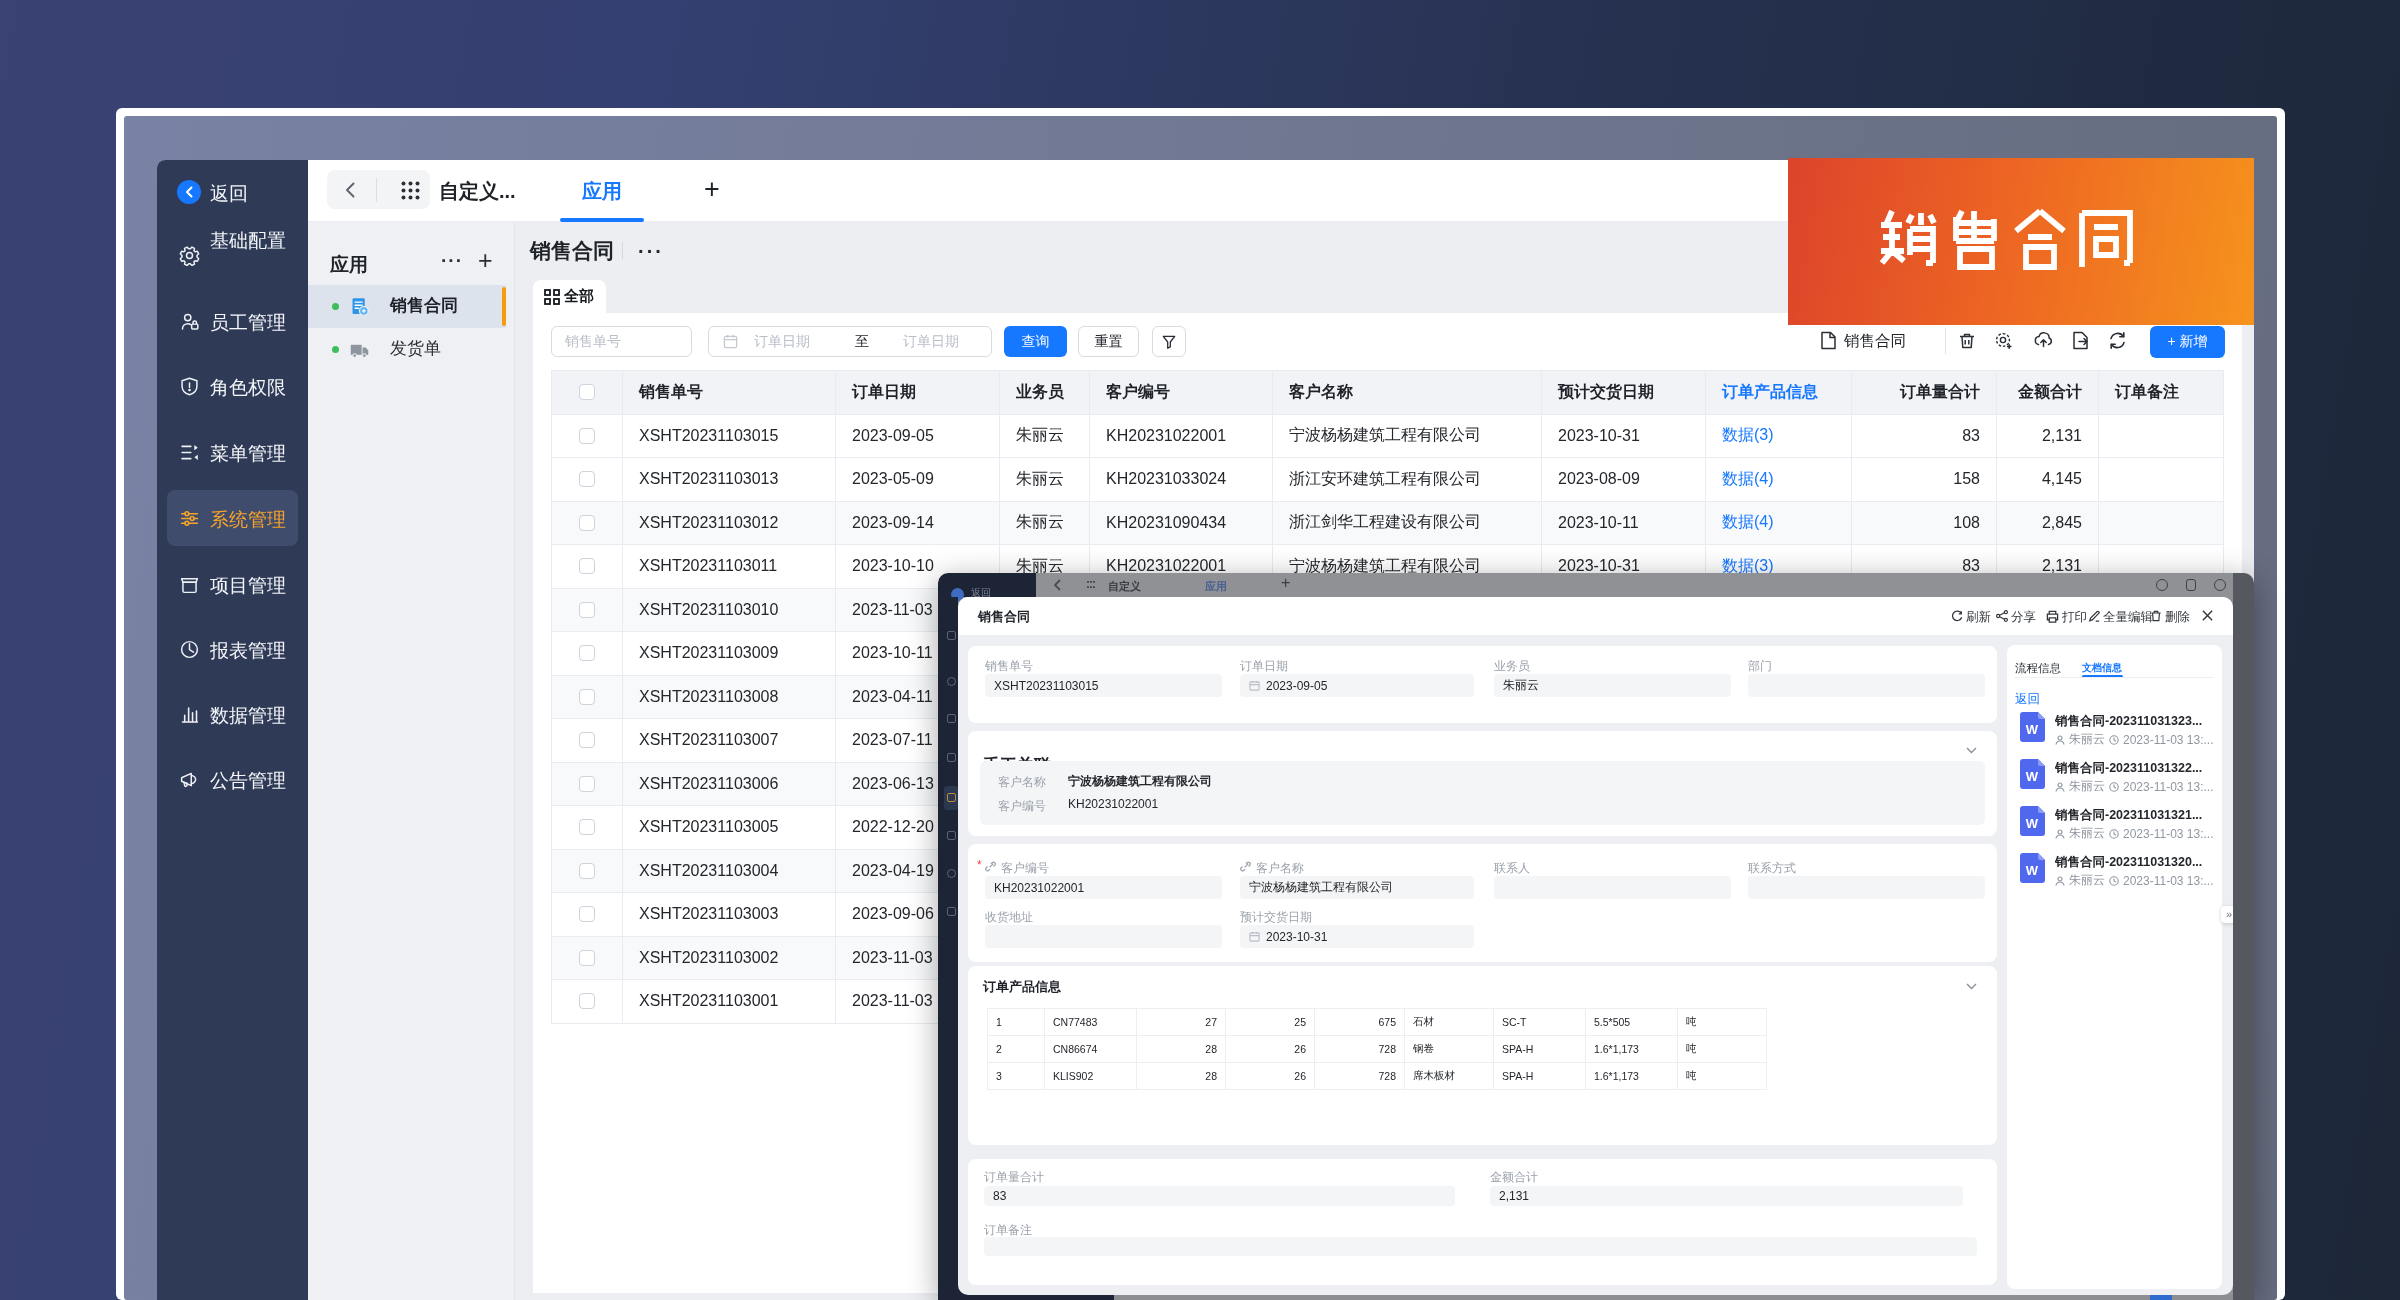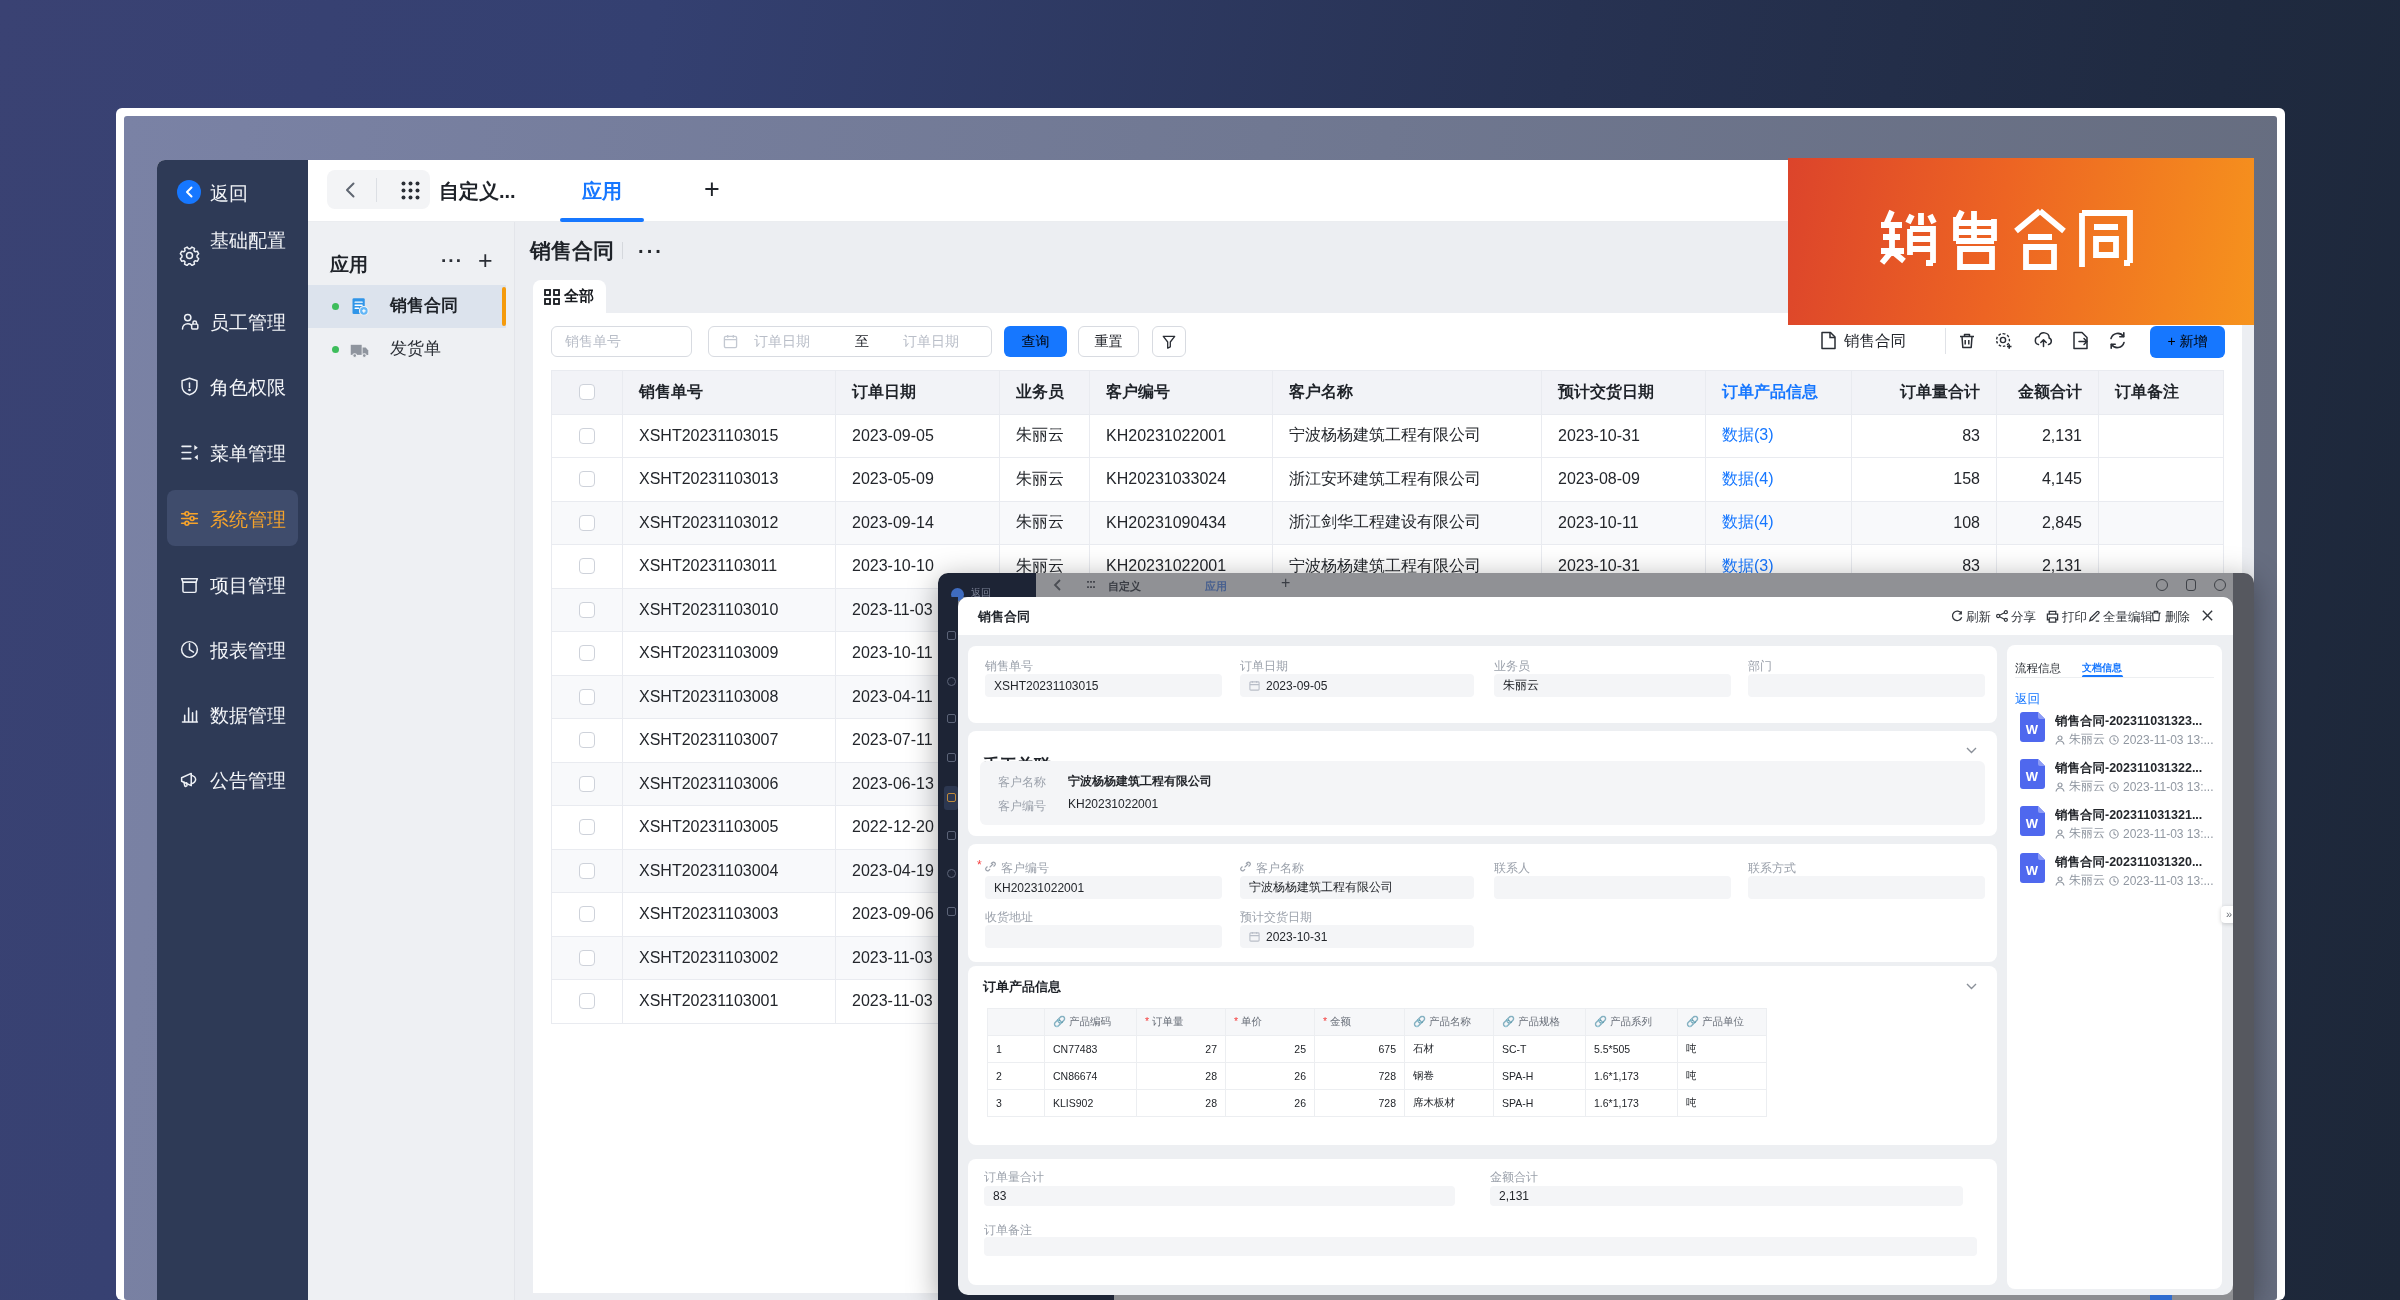--- a/index.html
+++ b/index.html
@@ -16,21 +16,21 @@
 .sel-pill{left:10px;top:330px;width:131px;height:56px;background:#3f4c6c;border-radius:8px;}
 .sheet{left:376px;top:153px;width:1709px;height:980px;background:#fff;}
 table.grid{border-collapse:collapse;table-layout:fixed;width:1672px;background:#fff;}
 table.grid th,table.grid td{border:1px solid #e9ebf0;font-size:16px;color:#23262b;padding:0 16px;height:43.5px;overflow:hidden;white-space:nowrap;font-weight:normal;text-align:left;}
 table.grid th{background:#f2f3f7;font-weight:bold;color:#1f2329;height:43.5px;}
 table.grid tr.z td{background:#f8f9fb;}
 table.grid td.num,table.grid th.num{text-align:right;}
 .blue, table.grid th.blue, table.grid td.blue{color:#1677ff;}
 .cbx{width:16px;height:16px;border:1.5px solid #ced2da;border-radius:4px;background:#fff;margin:0 auto;}
 .btn{display:flex;align-items:center;justify-content:center;font-size:14px;border-radius:6px;}
-.btn-blue{background:#1677ff;color:#000000;}
+.btn-blue{background:#1677ff;color:#ffffff;}
 .btn-plain{background:#fff;border:1px solid #d8dbe1;color:#23262c;}
 .inp{background:#fff;border:1px solid #d8dbe1;border-radius:6px;color:#b9bec8;font-size:14px;display:flex;align-items:center;}
 .banner{left:1788px;top:158px;width:466px;height:167px;background:linear-gradient(100deg,#dc442b 0%,#ed6423 45%,#f6931d 100%);z-index:40;display:flex;align-items:center;justify-content:center;}
 .overlay{left:938px;top:573px;width:1316px;height:727px;background:#909195;border-radius:10px 10px 0 0;z-index:30;overflow:hidden;box-shadow:0 6px 30px rgba(0,0,0,.35);}
 .modal{left:20px;top:24px;width:1275px;height:698px;background:#edeff2;border-radius:10px;overflow:hidden;}
 .mcard{background:#fff;border-radius:8px;}
 .mlabel{font-size:12px;color:#9ba1ab;white-space:nowrap;}
 .minput{background:#f4f5f7;border-radius:4px;font-size:12px;color:#23262b;display:flex;align-items:center;padding:0 9px;height:23px;white-space:nowrap;}
 .mtbl{border-collapse:collapse;table-layout:fixed;background:#fff;}
 .mtbl th,.mtbl td{border:1px solid #eceef1;font-size:10.5px;font-weight:normal;color:#23262b;padding:0 8px;height:27px;white-space:nowrap;overflow:hidden;text-align:left;}
@@ -652,31 +652,20 @@
               <col style="width:92px">
               <col style="width:89px">
               <col style="width:89px">
               <col style="width:90px">
               <col style="width:89px">
               <col style="width:92px">
               <col style="width:92px">
               <col style="width:89px">
             </colgroup>
         <tbody>
-              <tr>
-                <th></th>
-                <th>🔗 产品编码</th>
-                <th class="n"><i style="color:#f53f3f;font-style:normal">*</i> 订单量</th>
-                <th class="n"><i style="color:#f53f3f;font-style:normal">*</i> 单价</th>
-                <th class="n"><i style="color:#f53f3f;font-style:normal">*</i> 金额</th>
-                <th>🔗 产品名称</th>
-                <th>🔗 产品规格</th>
-                <th>🔗 产品系列</th>
-                <th>🔗 产品单位</th>
-              </tr>
         <tr>
                 <td>1</td>
                 <td>CN77483</td>
                 <td class="n">27</td>
                 <td class="n">25</td>
                 <td class="n">675</td>
                 <td>石材</td>
                 <td>SC-T</td>
                 <td>5.5*505</td>
                 <td>吨</td>

